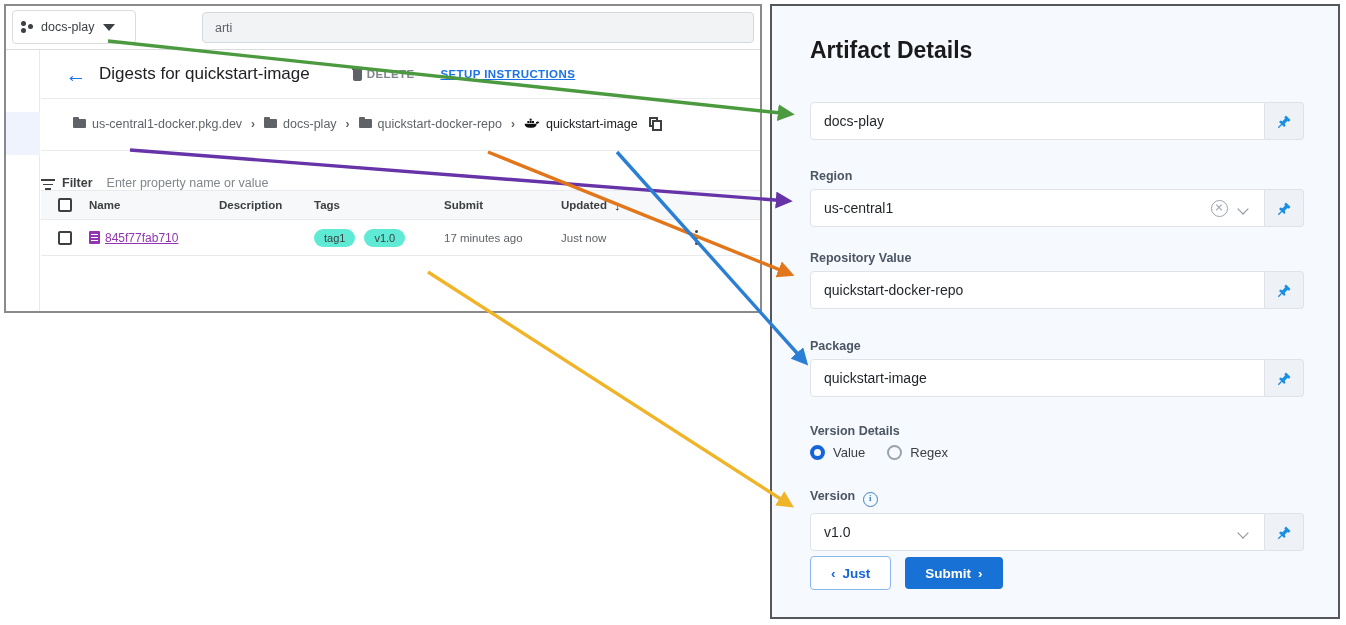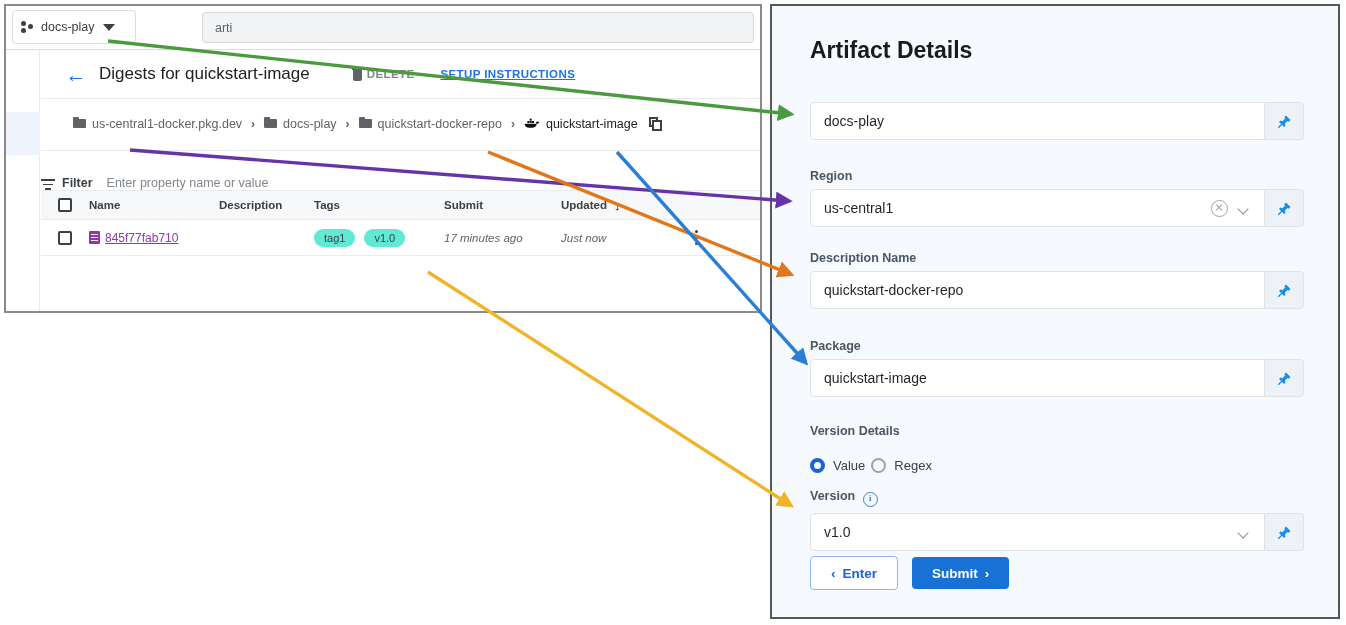--- a/index.html
+++ b/index.html
@@ -118,21 +118,21 @@
   .doc-ico{width:11px;height:13px;background:#9334b0;border-radius:1px;position:relative;flex:0 0 auto;}
   .doc-ico i{position:absolute;left:2px;background:#fff;height:1.3px;display:block;width:7px;}
   .doc-ico i:nth-child(1){top:3px;}
   .doc-ico i:nth-child(2){top:6px;}
   .doc-ico i:nth-child(3){top:9px;}
   #digest-name{font-size:12px;color:#9334b0;text-decoration:underline;}
   .tag-chip{
     background:#5eead4;border-radius:11px;padding:3px 10px;
     font-size:11px;color:#3c4043;white-space:nowrap;
   }
-  .cell-muted{color:#5f6368;font-style:italic;}
+  .cell-muted{color:#5f6368;}
   .kebab{width:3px;height:15px;position:relative;}
   .kebab i{position:absolute;left:0;width:3px;height:3px;background:#3c4043;border-radius:50%;display:block;}
   .kebab i:nth-child(1){top:0;}
   .kebab i:nth-child(2){top:6px;}
   .kebab i:nth-child(3){top:12px;}
 
   
   #artifact-panel{
     position:absolute;left:770px;top:4px;width:570px;height:615px;
     border:2px solid #55575a;background:#f6f9fd;box-sizing:border-box;
@@ -164,21 +164,21 @@
     content:"";position:absolute;left:1px;top:0;width:7px;height:7px;
     border-right:1.5px solid #8a929b;border-bottom:1.5px solid #8a929b;transform:rotate(45deg);
   }
   .pin-btn{
     width:38px;background:#eef2f7;border:1px solid #dfe3e8;border-left:none;border-radius:0 4px 4px 0;
     display:flex;align-items:center;justify-content:center;flex:0 0 auto;
   }
   .pin-glyph{width:15px;height:15px;}
 
   #version-details-group{position:absolute;left:38px;top:418px;width:494px;}
-  #radio-row{display:flex;align-items:center;gap:6px;margin-top:20px;}
+  #radio-row{display:flex;align-items:center;gap:22px;margin-top:7px;}
   .radio{display:flex;align-items:center;gap:8px;}
   .radio-dot{width:15px;height:15px;border-radius:50%;border:2.4px solid #9aa2ab;box-sizing:border-box;flex:0 0 auto;}
   .radio-dot.on{border-color:#1565d8;border-width:4.5px;}
   .radio-label{font-size:13px;color:#3c4043;}
   .info-ico{
     display:inline-block;width:13px;height:13px;border:1.4px solid #3b82c4;border-radius:50%;
     font-size:9px;line-height:11px;text-align:center;color:#3b82c4;font-weight:700;
     font-family:"Liberation Serif",serif;vertical-align:-1px;margin-left:4px;
   }
 
@@ -365,21 +365,21 @@
       <div class="pin-btn">
         <svg class="pin-glyph" viewBox="0 0 16 16">
           <path d="M9.6 1.6 L14.4 6.4 L12.6 8.2 L11.2 7.4 L8.4 10.2 L9 12.4 L7.6 13.8 L2.2 8.4 L3.6 7 L5.8 7.6 L8.6 4.8 L7.8 3.4 Z" fill="#1a8fe3"></path>
           <path d="M5.2 10.8 L1.4 14.6" stroke="#1a8fe3" stroke-width="1.5" fill="none"></path>
         </svg>
       </div>
     </div>
   </div>
 
   <div class="field-group" style="top:245px;">
-    <div class="field-label">Description Name</div>
+    <div class="field-label">Repository Value</div>
     <div class="field-shell">
       <div class="field-input">
         <span class="field-value">quickstart-docker-repo</span>
       </div>
       <div class="pin-btn">
         <svg class="pin-glyph" viewBox="0 0 16 16">
           <path d="M9.6 1.6 L14.4 6.4 L12.6 8.2 L11.2 7.4 L8.4 10.2 L9 12.4 L7.6 13.8 L2.2 8.4 L3.6 7 L5.8 7.6 L8.6 4.8 L7.8 3.4 Z" fill="#1a8fe3"></path>
           <path d="M5.2 10.8 L1.4 14.6" stroke="#1a8fe3" stroke-width="1.5" fill="none"></path>
         </svg>
       </div>
@@ -430,21 +430,21 @@
           <path d="M9.6 1.6 L14.4 6.4 L12.6 8.2 L11.2 7.4 L8.4 10.2 L9 12.4 L7.6 13.8 L2.2 8.4 L3.6 7 L5.8 7.6 L8.6 4.8 L7.8 3.4 Z" fill="#1a8fe3"></path>
           <path d="M5.2 10.8 L1.4 14.6" stroke="#1a8fe3" stroke-width="1.5" fill="none"></path>
         </svg>
       </div>
     </div>
   </div>
 
   <div id="button-row">
     <div id="back-button">
       <span>‹</span>
-      <span>Enter</span>
+      <span>Just</span>
     </div>
     <div id="submit-button">
       <span>Submit</span>
       <span>›</span>
     </div>
   </div>
 
 </div>
 
 <svg id="arrow-layer">

